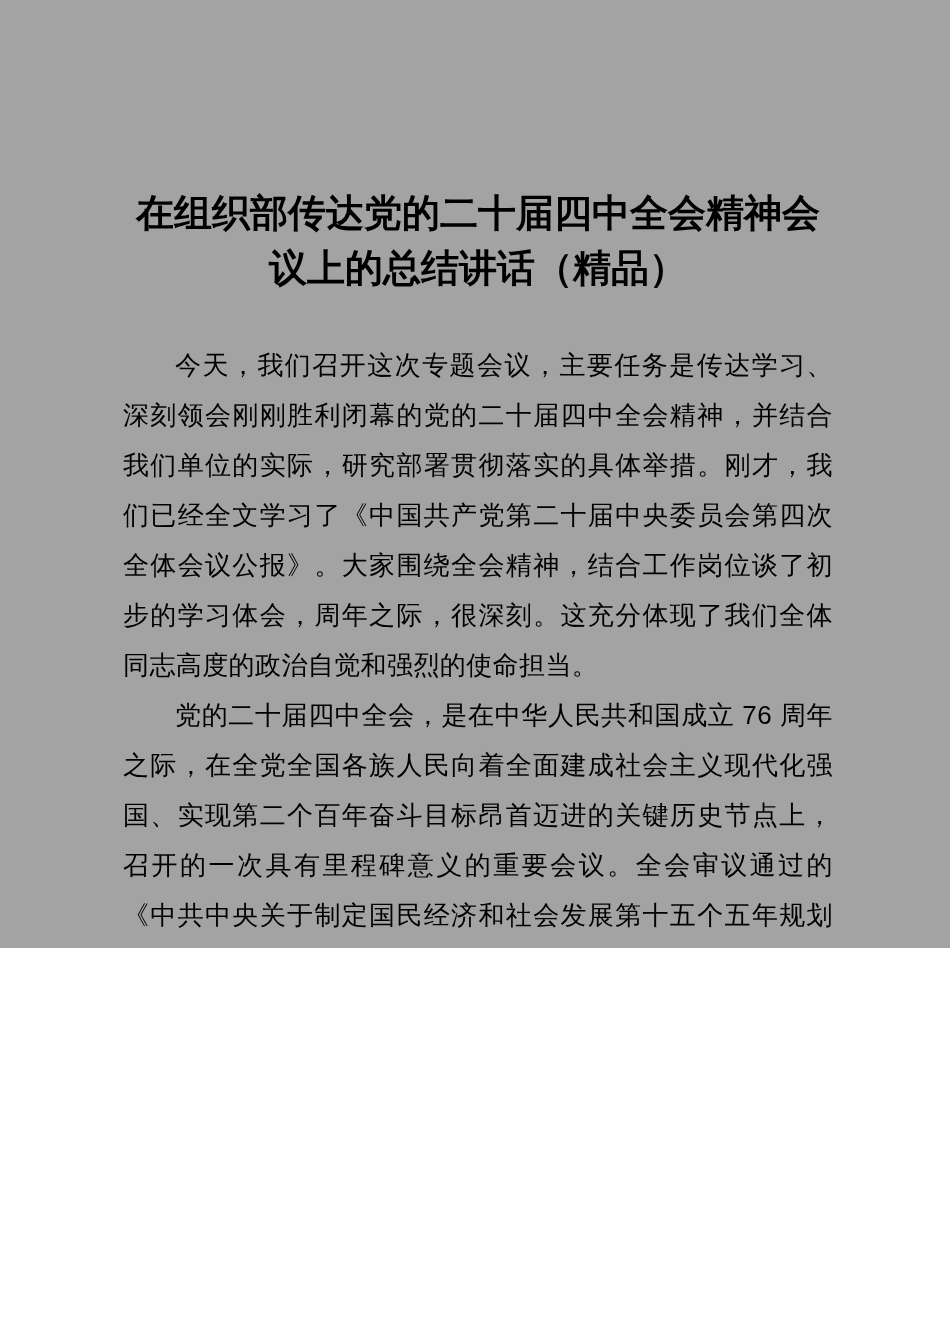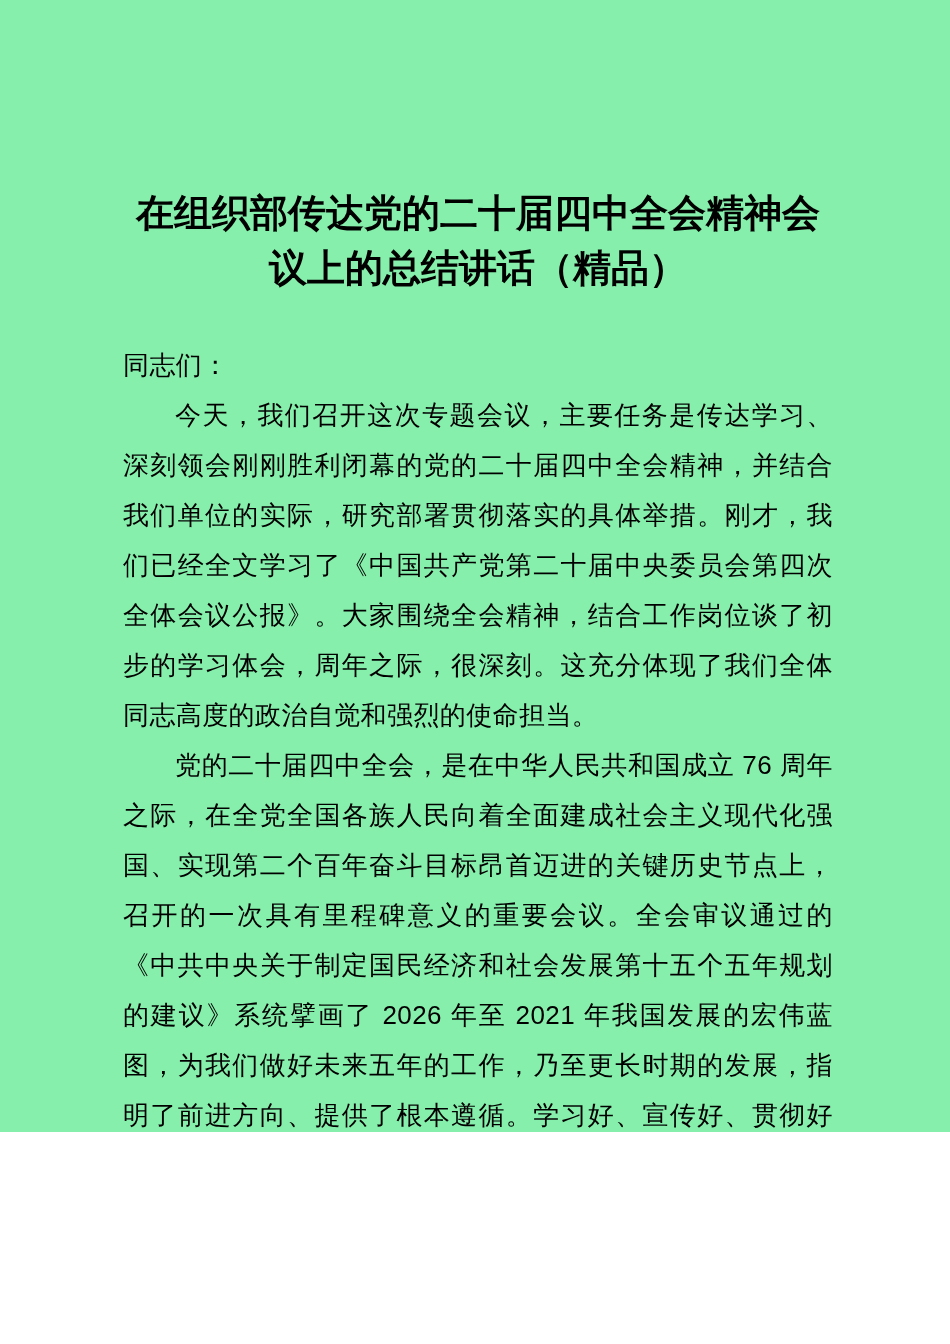--- a/index.html
+++ b/index.html
@@ -9,22 +9,22 @@
   }
   body {
     width: 950px;
     height: 1344px;
     color: #000000;
     font-family: "Liberation Sans", "DejaVu Sans", sans-serif;
   }
   .page {
     position: relative;
     width: 950px;
-    height: 1132px;
-    background: #86efac;
+    height: 948px;
+    background: #a3a3a3;
     overflow: hidden;
     box-sizing: border-box;
   }
   .content {
     box-sizing: border-box;
     padding: 186px 117px 0 123px;
   }
   .doc-title {
     font-family: "Liberation Serif", "DejaVu Serif", serif;
     font-weight: 700;
@@ -47,19 +47,18 @@
     text-indent: 2em;
   }
 </style>
 </head>
 <body>
 
 <div class="page">
   <main class="content">
     <h1 class="doc-title">在组织部传达党的二十届四中全会精神会议上的总结讲话（精品）</h1>
 
-    <p class="doc-paragraph">同志们：</p>
 
     <p class="doc-paragraph indent">今天，我们召开这次专题会议，主要任务是传达学习、深刻领会刚刚胜利闭幕的党的二十届四中全会精神，并结合我们单位的实际，研究部署贯彻落实的具体举措。刚才，我们已经全文学习了《中国共产党第二十届中央委员会第四次全体会议公报》。大家围绕全会精神，结合工作岗位谈了初步的学习体会，周年之际，很深刻。这充分体现了我们全体同志高度的政治自觉和强烈的使命担当。</p>
 
     <p class="doc-paragraph indent">党的二十届四中全会，是在中华人民共和国成立 76 周年之际，在全党全国各族人民向着全面建成社会主义现代化强国、实现第二个百年奋斗目标昂首迈进的关键历史节点上，召开的一次具有里程碑意义的重要会议。全会审议通过的《中共中央关于制定国民经济和社会发展第十五个五年规划的建议》系统擘画了 2026 年至 2021 年我国发展的宏伟蓝图，为我们做好未来五年的工作，乃至更长时期的发展，指明了前进方向、提供了根本遵循。学习好、宣传好、贯彻好全会精神，是我们当前和今后一个时期的首要政治任务。下面，我结合自己的学习</p>
   </main>
 </div>
 
 </body></html>

